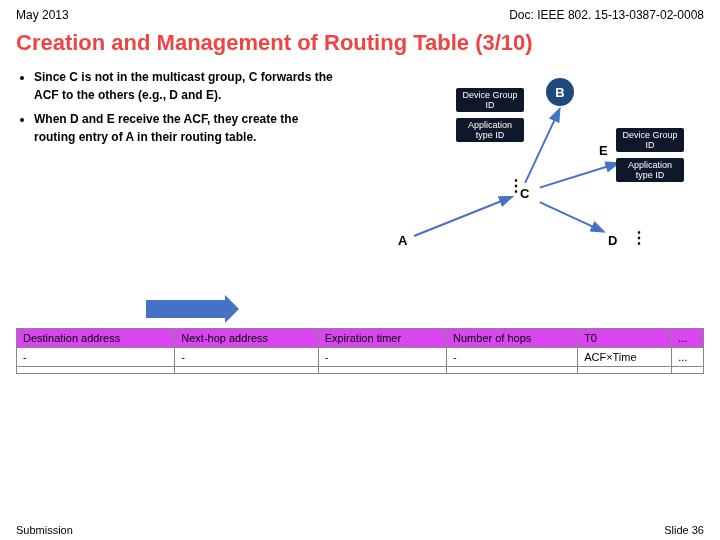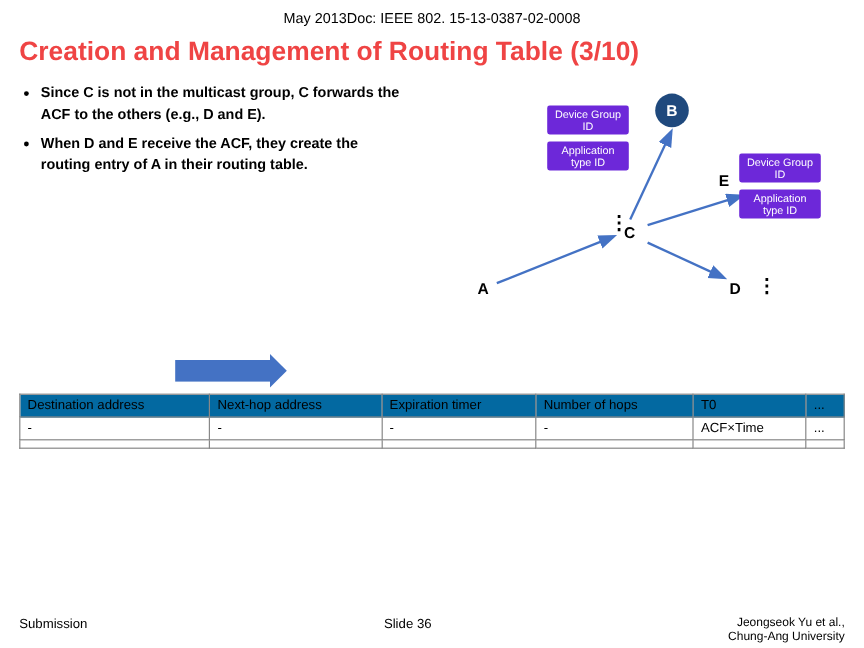--- a/index.html
+++ b/index.html
@@ -8,21 +8,21 @@
       height: 540px;
       background: #fff;
       font-family: Arial, sans-serif;
       font-size: 13px;
       overflow: hidden;
       position: relative;
     }
 
     .header {
       display: flex;
-      justify-content: center;
+      justify-content: space-between;
       padding: 8px 16px 4px 16px;
       font-size: 12px;
     }
 
     .title-section {
       padding: 4px 16px 8px 16px;
     }
 
     .title-section h1 {
       font-size: 22px;
@@ -60,21 +60,21 @@
 
     
     .diagram-canvas {
       position: relative;
       width: 100%;
       height: 220px;
     }
 
     .node-box {
       position: absolute;
-      background: #6d28d9;
+      background: #0f172a;
       color: white;
       font-size: 9px;
       text-align: center;
       padding: 2px 4px;
       border-radius: 2px;
       width: 68px;
     }
 
     .node-label {
       position: absolute;
@@ -126,21 +126,21 @@
 
     .routing-table {
       width: 100%;
       border-collapse: collapse;
       font-size: 11px;
     }
 
     .routing-table th {
       border: 1px solid #888;
       padding: 3px 6px;
-      background: #0369a1;
+      background: #d946ef;
       font-weight: normal;
       text-align: left;
     }
 
     .routing-table td {
       border: 1px solid #888;
       padding: 3px 6px;
       min-height: 16px;
     }
 
@@ -292,17 +292,13 @@
         <td></td>
         <td></td>
       </tr>
     </tbody>
   </table>
 </div>
 
 <div class="footer">
   <span>Submission</span>
   <span>Slide 36</span>
-  <div class="footer-right">
-    <div>Jeongseok Yu et al.,</div>
-    <div>Chung-Ang University</div>
-  </div>
 </div>
 
 </body></html>

